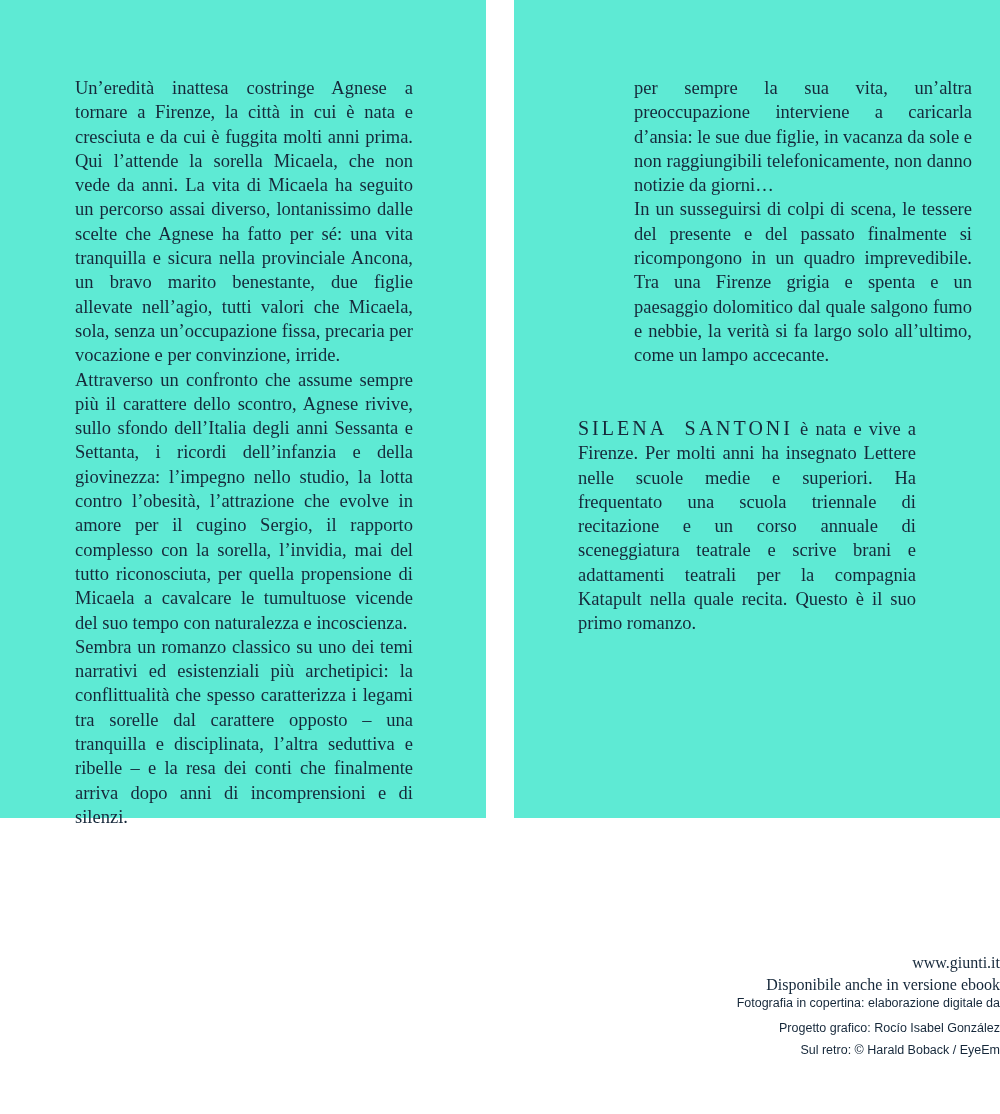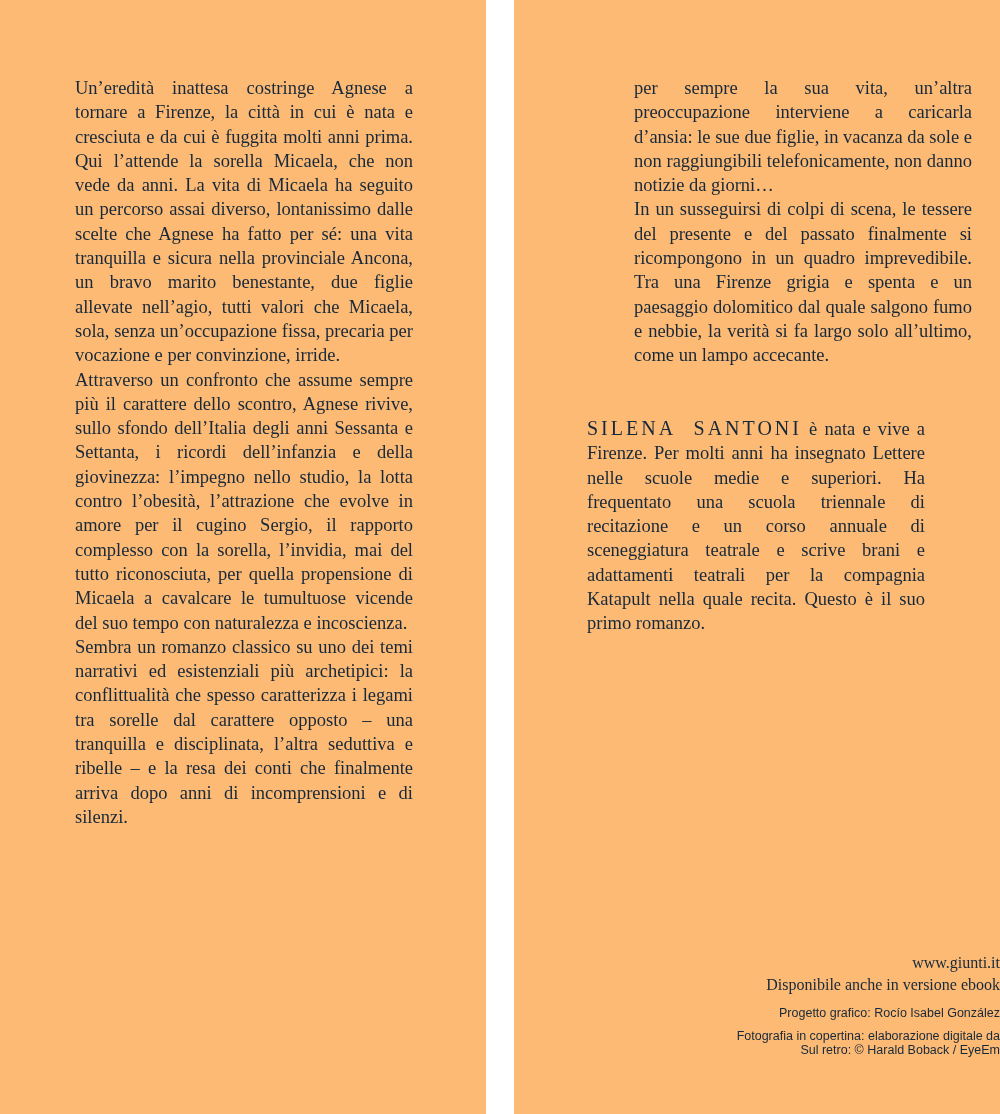--- a/index.html
+++ b/index.html
@@ -10,22 +10,22 @@
     width: 1000px;
     height: 1114px;
     position: relative;
     background: #ffffff;
     font-family: "Liberation Serif", serif;
     overflow: hidden;
   }
   .flap {
     position: absolute;
     top: 0;
-    height: 1114px;
-    background: #fdba74;
+    height: 818px;
+    background: #5eead4;
   }
   .flap-left  { left: 0;     width: 486px; }
   .flap-right { left: 514px; width: 486px; }
   .gutter {
     position: absolute;
     top: 0;
     left: 486px;
     width: 28px;
     height: 1114px;
     background: #ffffff;
@@ -37,21 +37,21 @@
     line-height: 24.3px;
     text-align: justify;
     hyphens: auto;
     -webkit-hyphens: auto;
   }
   .text-block p {
     margin: 0;
   }
   .left-text  { left: 75px; top: 76px; width: 338px; }
   .right-text { left: 76px; top: 76px; width: 338px; margin-left: 44px; }
-  .author-block { left: 73px; top: 416px; width: 338px; }
+  .author-block { left: 64px; top: 416px; width: 338px; }
   .author-name {
     font-size: 20px;
     letter-spacing: 3px;
     word-spacing: 8px;
   }
   .credits {
     position: absolute;
     top: 952px;
     left: 0;
     width: 100%;
@@ -92,17 +92,17 @@
     <p>In un susseguirsi di colpi di scena, le tessere del presente e del passato finalmente si ricompongono in un quadro imprevedibile. Tra una Firenze grigia e spenta e un paesaggio dolomitico dal quale salgono fumo e nebbie, la verità si fa largo solo all’ultimo, come un lampo accecante.</p>
   </div>
 
   <div class="text-block author-block">
     <p><span class="author-name">SILENA SANTONI</span> <span>è nata e vive a Firenze. Per molti anni ha insegnato Lettere nelle scuole medie e superiori. Ha frequentato una scuola triennale di recitazione e un corso annuale di sceneggiatura teatrale e scrive brani e adattamenti teatrali per la compagnia Katapult nella quale recita. Questo è il suo primo romanzo.</span></p>
   </div>
 
   <div class="credits">
     <div class="credit-serif">www.giunti.it</div>
     <div class="credit-serif">Disponibile anche in versione ebook</div>
+    <div class="credit-small">Fotografia in copertina: elaborazione digitale da</div>
     <div class="credit-small credit-design">Progetto grafico: Rocío Isabel González</div>
-    <div class="credit-small">Fotografia in copertina: elaborazione digitale da</div>
     <div class="credit-small">Sul retro: © Harald Boback / EyeEm</div>
   </div>
 </div>
 
 </body></html>

